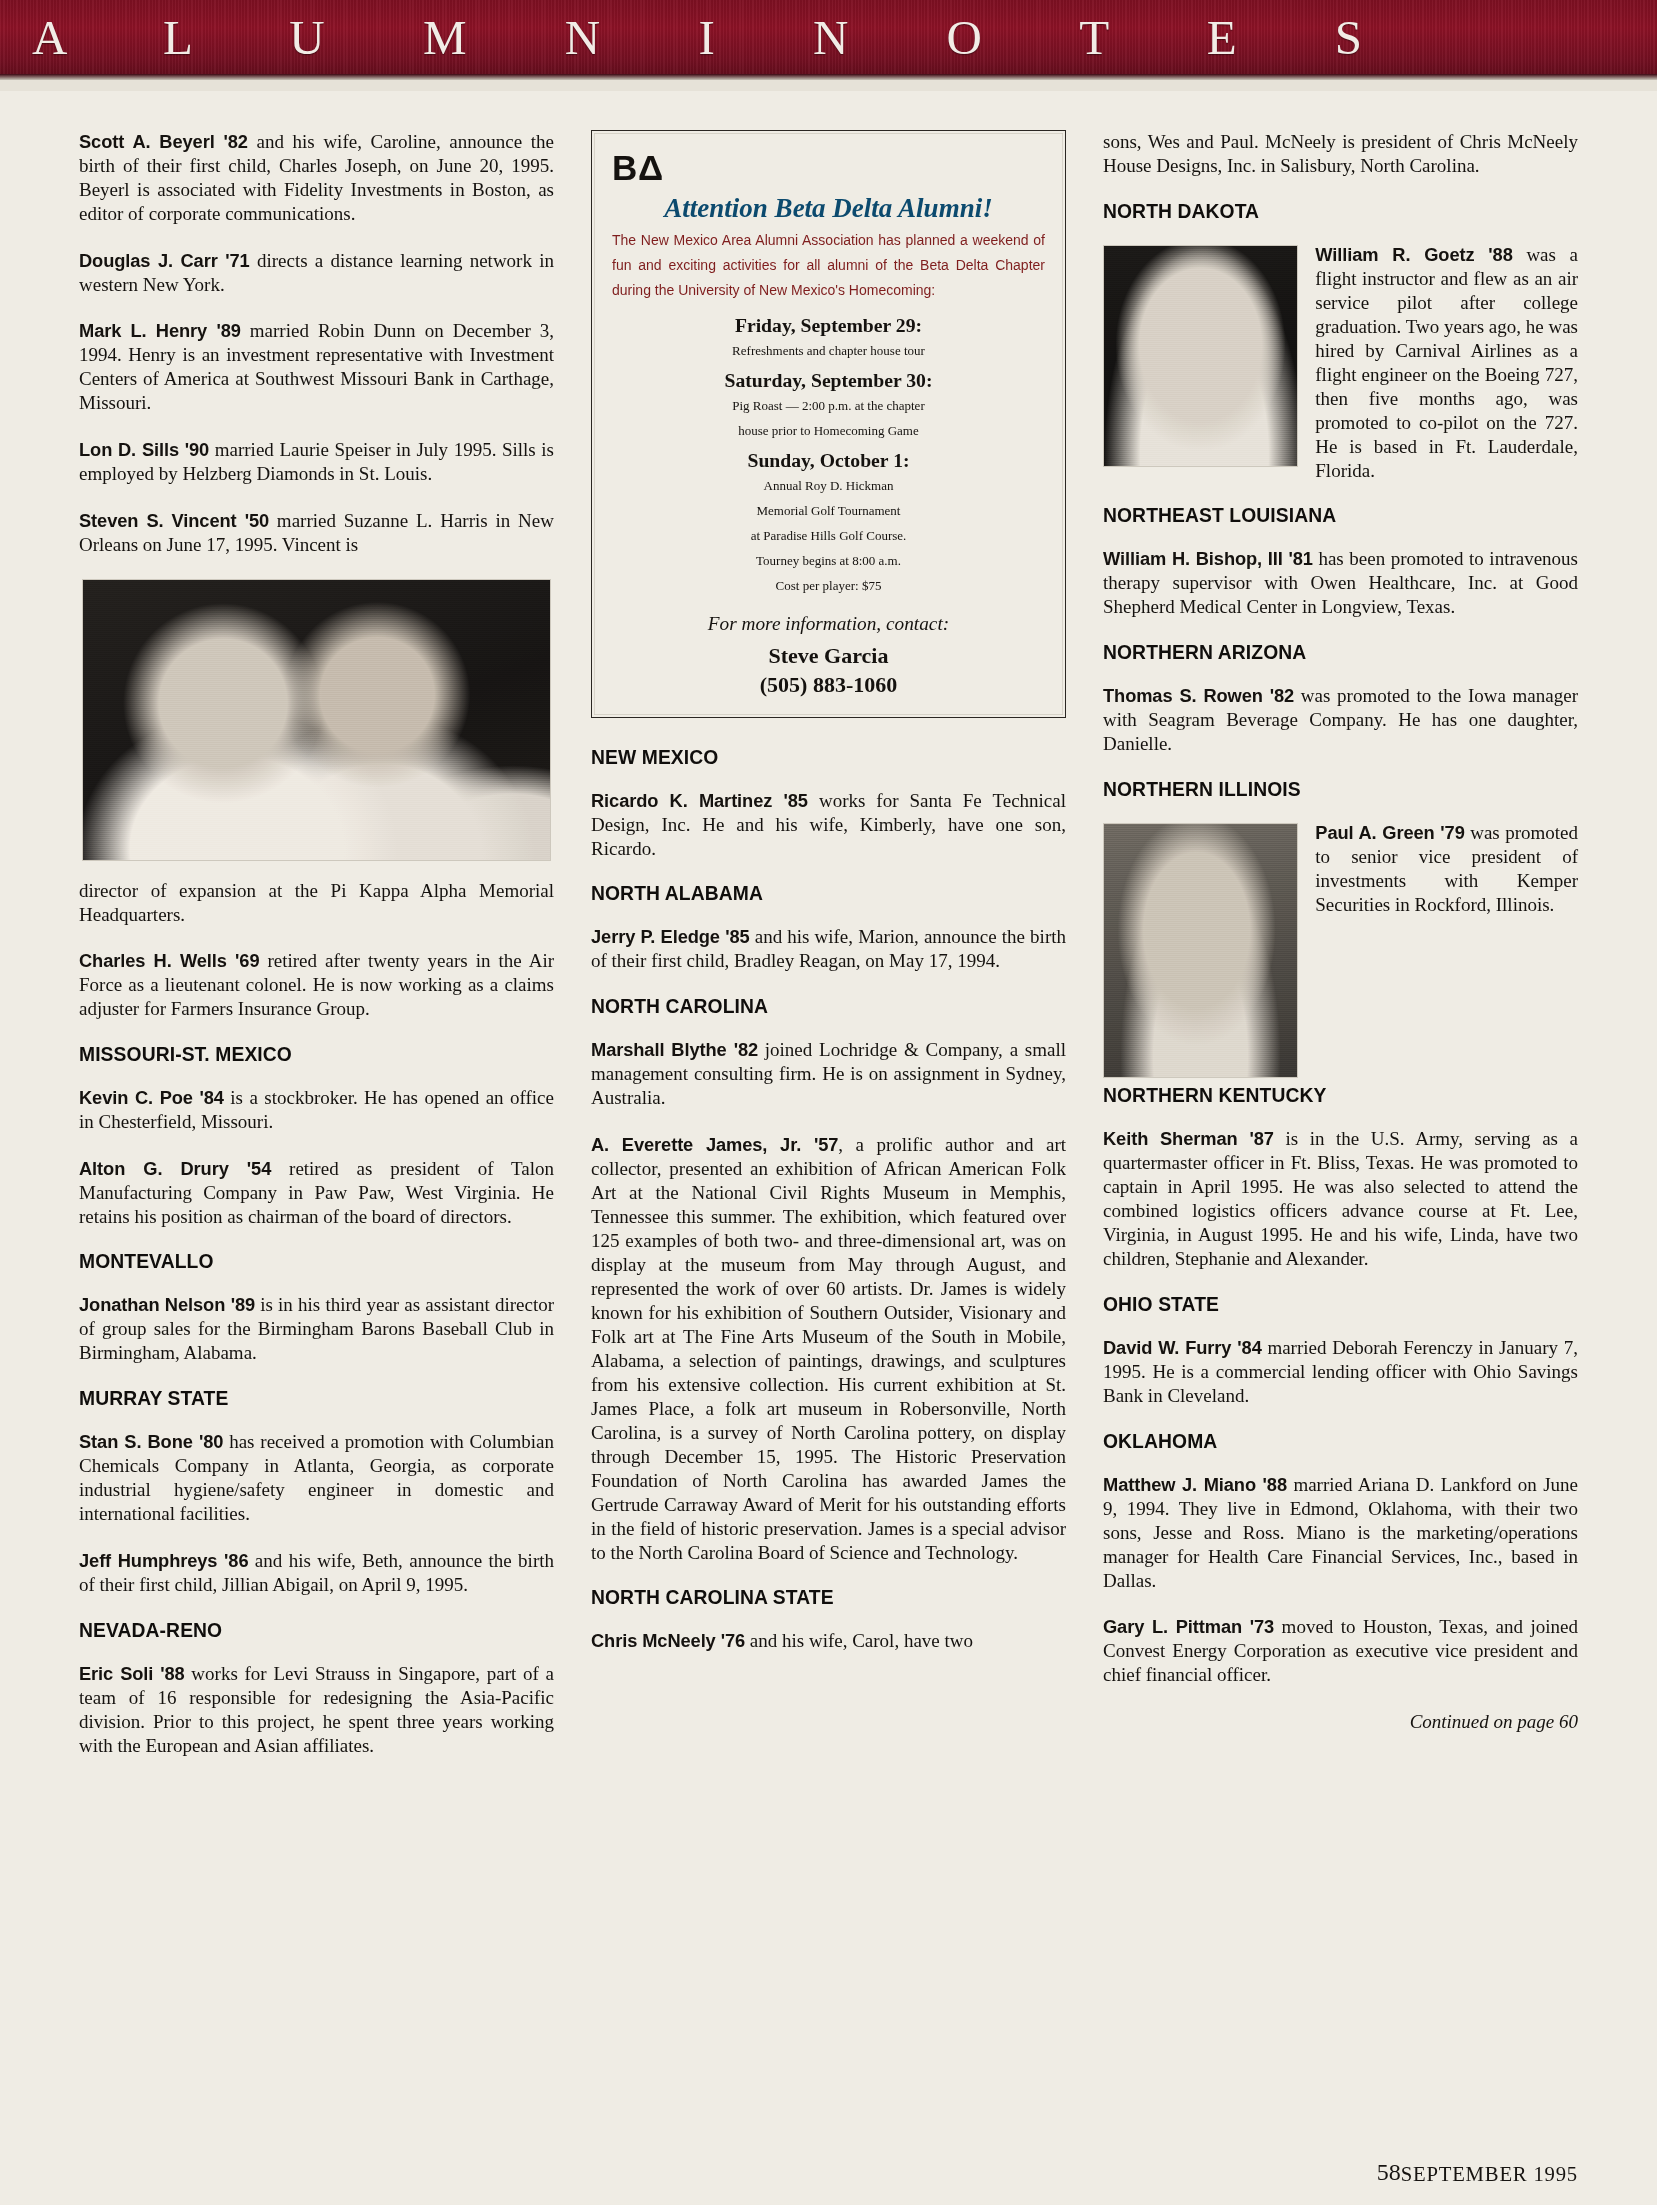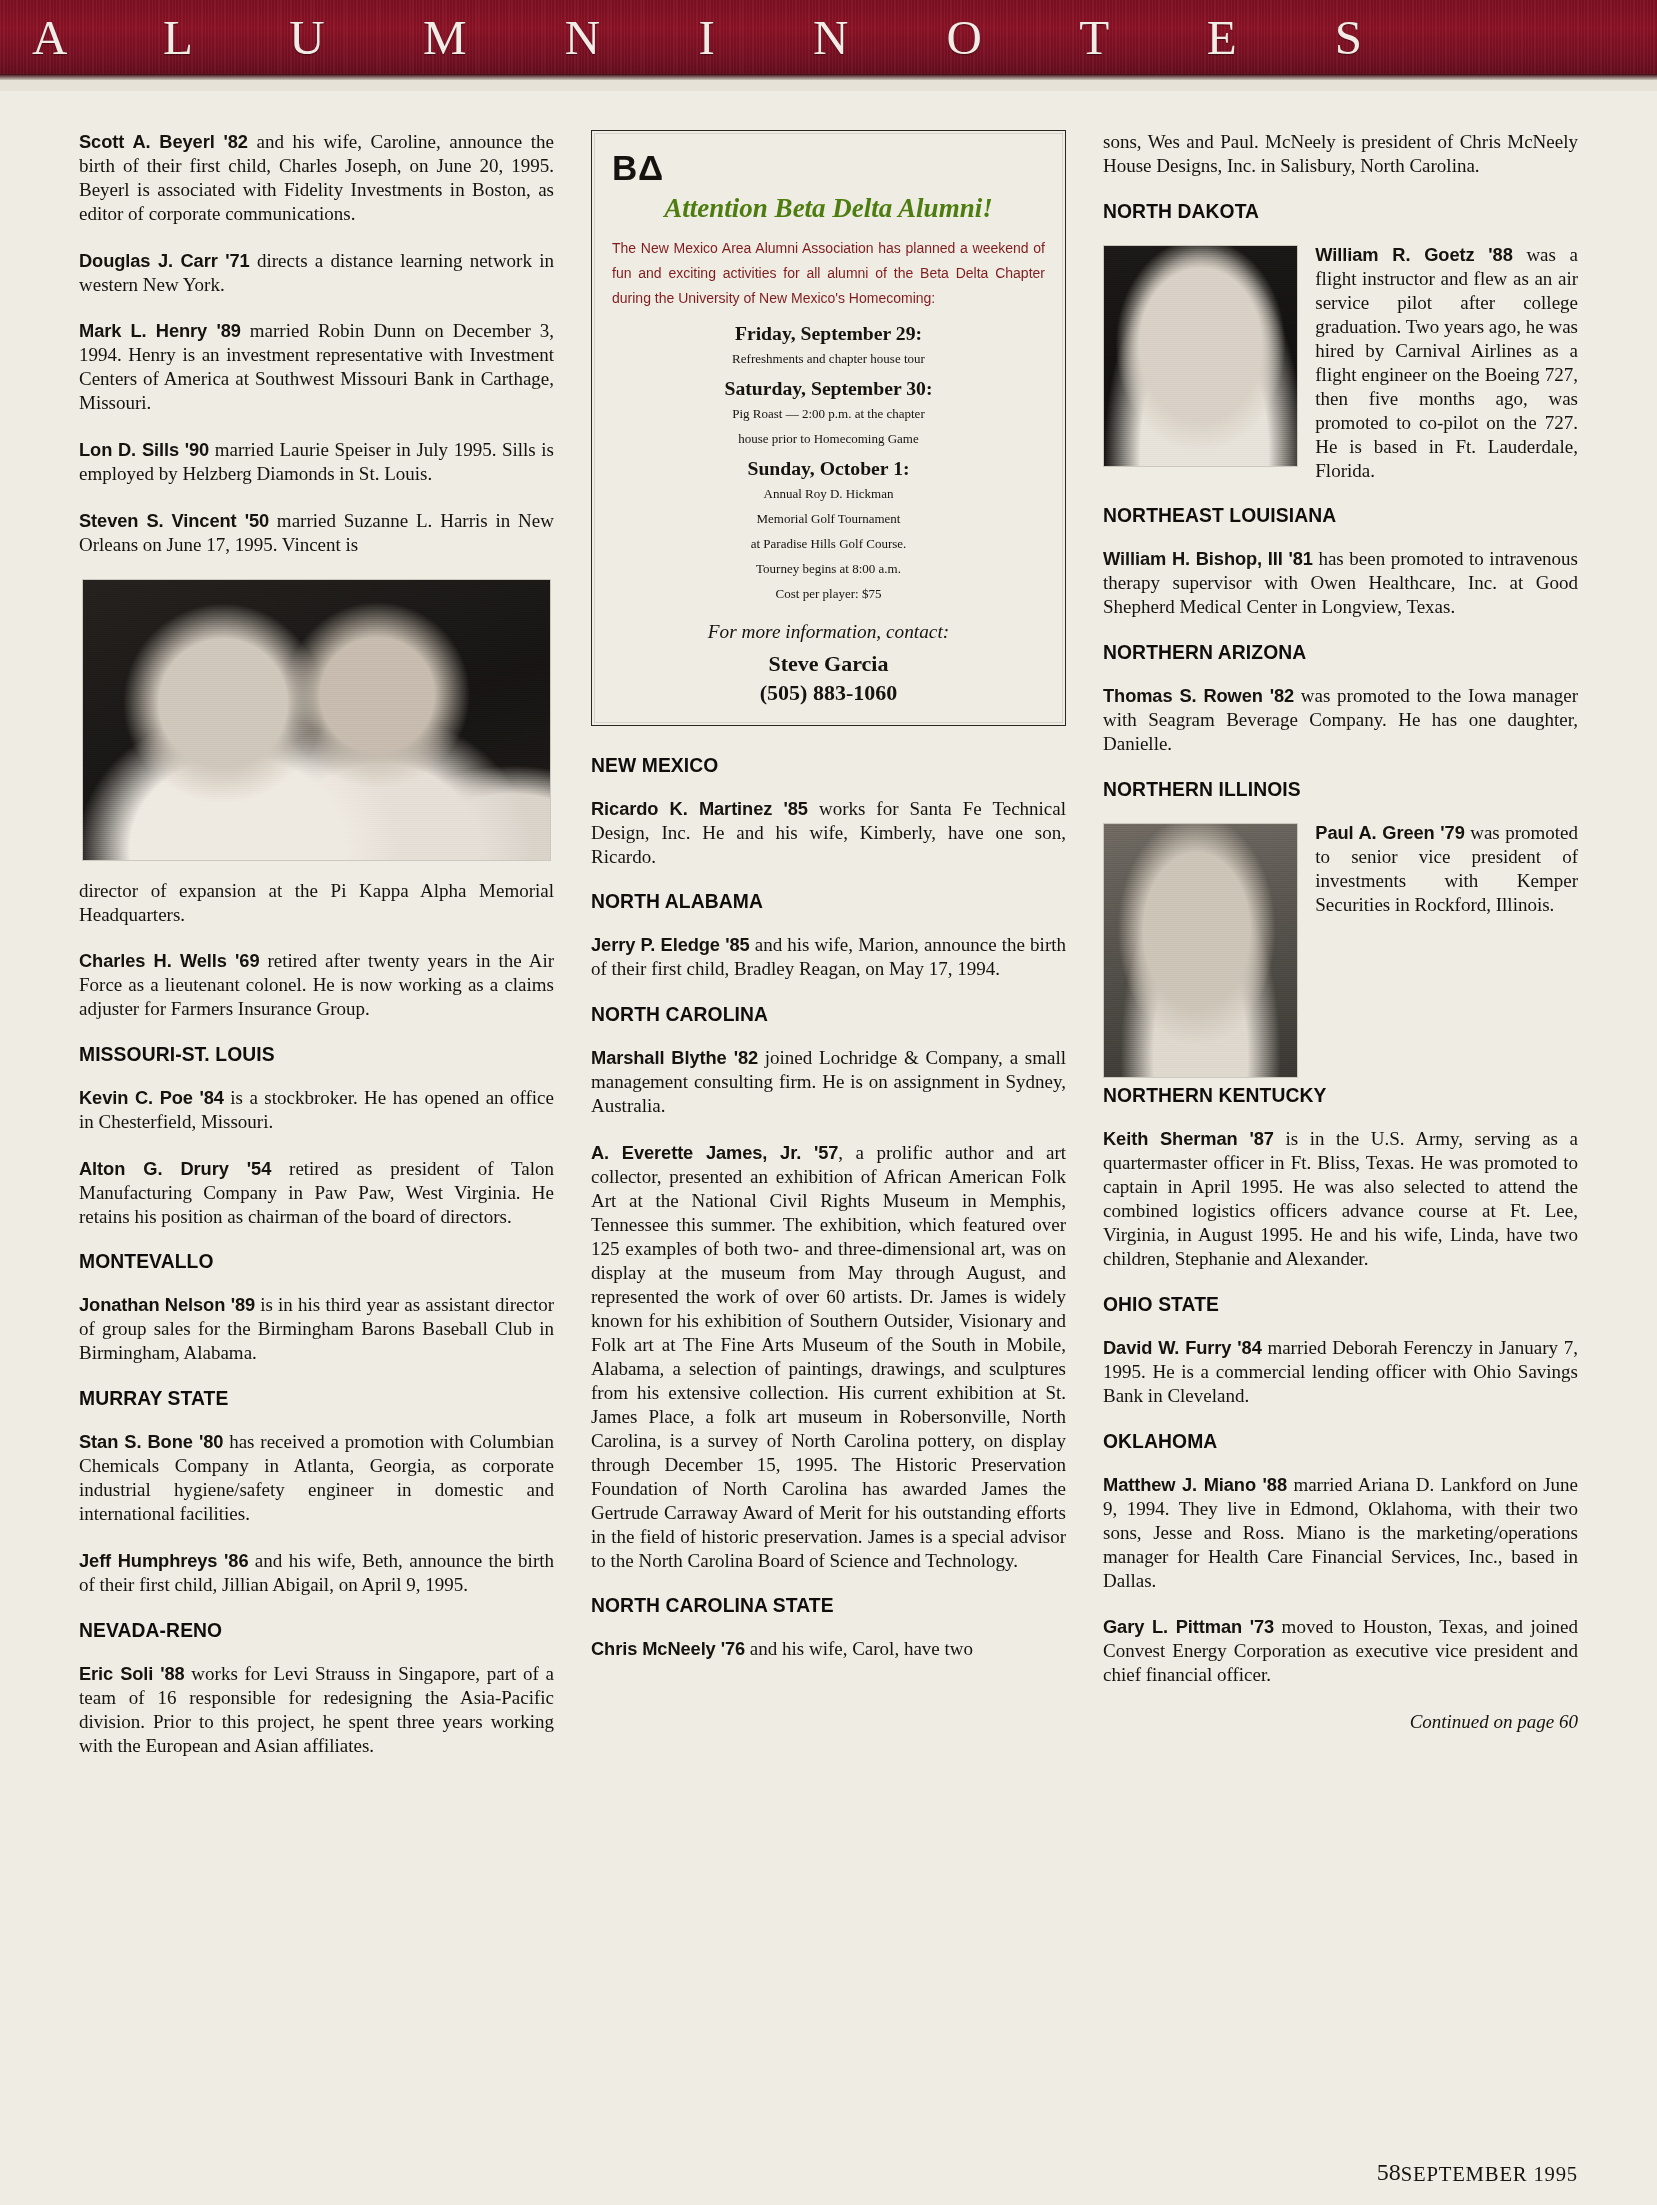--- a/index.html
+++ b/index.html
@@ -117,21 +117,21 @@
   .box-greek{
     text-align:left;
     font-family:"Liberation Sans", sans-serif;
     font-weight:700; font-size:35px; line-height:40px;
     letter-spacing:0.7px; color:#15120f; margin:2.7px 0 4px 0;
   }
   .box-head{
     text-align:center;
     font-family:"Liberation Serif", serif;
     font-weight:700; font-style:italic; font-size:27px; line-height:32px;
-    color:#4d7c0f; margin:0 0 12px 0;
+    color:#0c4a6e; margin:0 0 4px 0;
   }
   .box-p{
     font-family:Liberation Sans, sans-serif;
     font-size:14px; line-height:25px; color:#7f1d1d;
     text-align:justify; margin:0 0 9.3px 0;
   }
   .box-day{
     text-align:center; font-weight:700;
     font-family:"Liberation Serif", serif;
     font-size:19.7px; line-height:25px; color:#15120f; margin:5.3px 0 0 0;
@@ -179,21 +179,21 @@
         <p class="note"><b class="nm">Scott A. Beyerl '82</b> and his wife, Caroline, announce the birth of their first child, Charles Joseph, on June 20, 1995. Beyerl is associated with Fidelity Investments in Boston, as editor of corporate communications.</p>
         <p class="note"><b class="nm">Douglas J. Carr '71</b> directs a distance learning network in western New York.</p>
         <p class="note"><b class="nm">Mark L. Henry '89</b> married Robin Dunn on December 3, 1994. Henry is an investment representative with Investment Centers of America at Southwest Missouri Bank in Carthage, Missouri.</p>
         <p class="note"><b class="nm">Lon D. Sills '90</b> married Laurie Speiser in July 1995. Sills is employed by Helzberg Diamonds in St. Louis.</p>
         <p class="note"><b class="nm">Steven S. Vincent '50</b> married Suzanne L. Harris in New Orleans on June 17, 1995. Vincent is</p>
         <div class="photo photo-wedding">
           <div class="grain"></div>
         </div>
         <p class="note">director of expansion at the Pi Kappa Alpha Memorial Headquarters.</p>
         <p class="note"><b class="nm">Charles H. Wells '69</b> retired after twenty years in the Air Force as a lieutenant colonel. He is now working as a claims adjuster for Farmers Insurance Group.</p>
-        <div class="chapter">MISSOURI-ST. LOUIS</div>
+        <div class="chapter">MISSOURI-ST. MEXICO</div>
         <p class="note"><b class="nm">Kevin C. Poe '84</b> is a stockbroker. He has opened an office in Chesterfield, Missouri.</p>
         <p class="note"><b class="nm">Alton G. Drury '54</b> retired as president of Talon Manufacturing Company in Paw Paw, West Virginia. He retains his position as chairman of the board of directors.</p>
         <div class="chapter">MONTEVALLO</div>
         <p class="note"><b class="nm">Jonathan Nelson '89</b> is in his third year as assistant director of group sales for the Birmingham Barons Baseball Club in Birmingham, Alabama.</p>
         <div class="chapter">MURRAY STATE</div>
         <p class="note"><b class="nm">Stan S. Bone '80</b> has received a promotion with Columbian Chemicals Company in Atlanta, Georgia, as corporate industrial hygiene/safety engineer in domestic and international facilities.</p>
         <p class="note"><b class="nm">Jeff Humphreys '86</b> and his wife, Beth, announce the birth of their first child, Jillian Abigail, on April 9, 1995.</p>
         <div class="chapter">NEVADA-RENO</div>
         <p class="note"><b class="nm">Eric Soli '88</b> works for Levi Strauss in Singapore, part of a team of 16 responsible for redesigning the Asia-Pacific division. Prior to this project, he spent three years working with the European and Asian affiliates.</p>
       </div>

